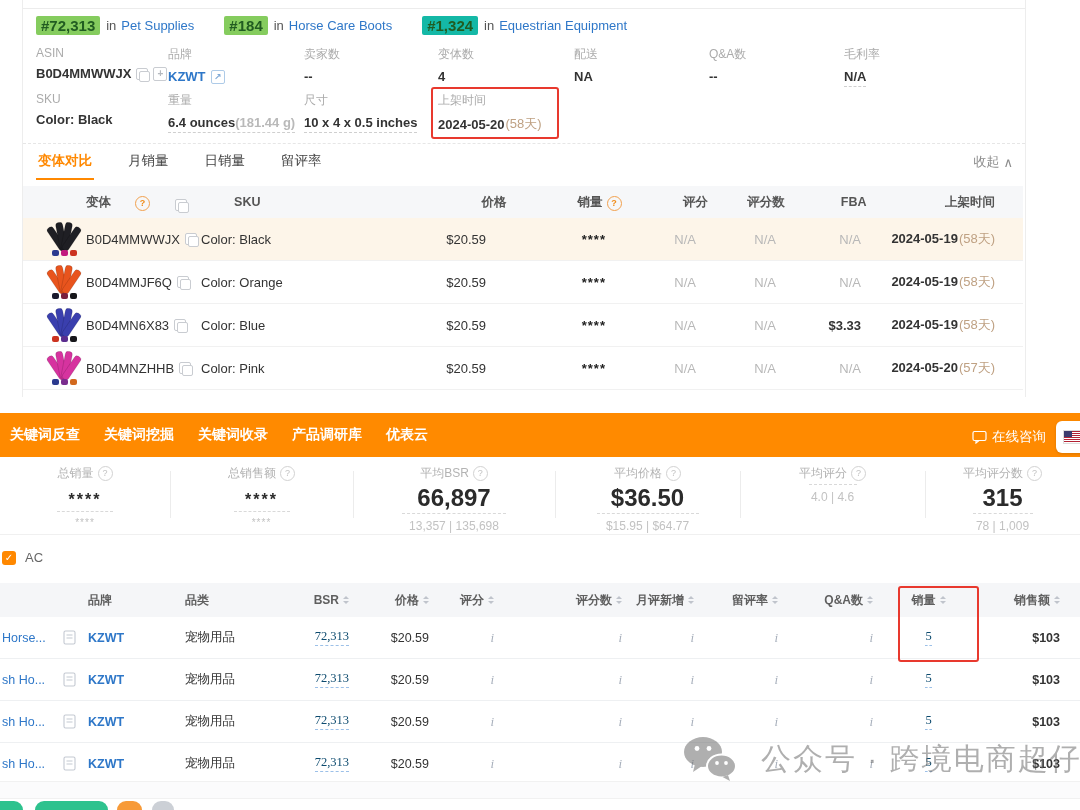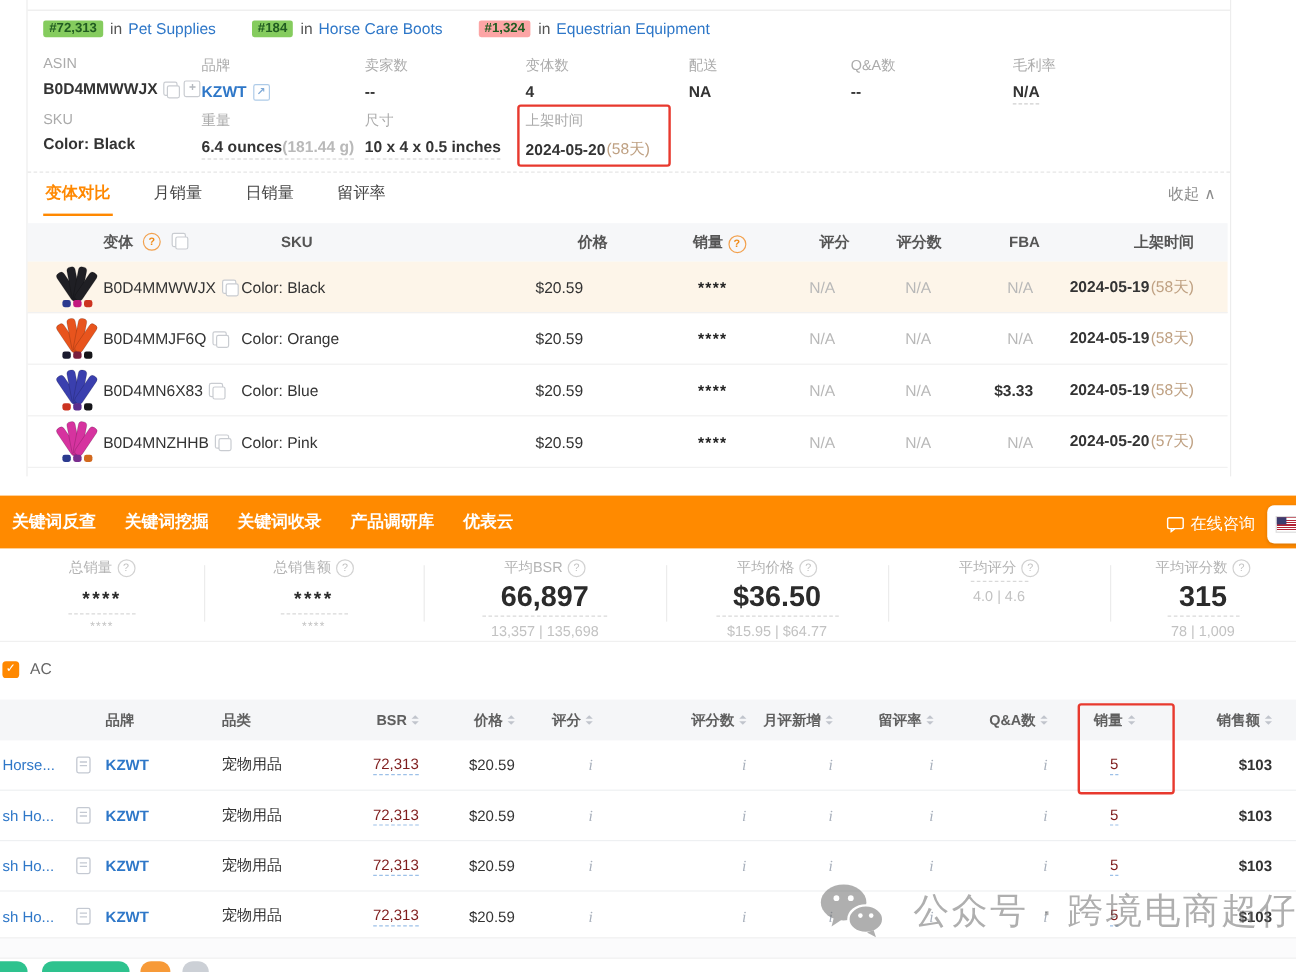--- a/index.html
+++ b/index.html
@@ -4,42 +4,42 @@
 <style>
   html,body{margin:0;padding:0;background:#fff;}
   .screen{position:relative;width:1080px;height:810px;overflow:hidden;background:#fff;
     font-family:"Liberation Sans","DejaVu Sans",sans-serif;color:#333;}
   
   .card{position:absolute;left:22px;top:0;width:1002px;height:397px;
     border-left:1px solid #ededed;border-right:1px solid #ededed;background:#fff;}
   .card-topline{position:absolute;top:8px;left:0;width:100%;border-top:1px solid #ececec;}
   .badges{position:absolute;top:16px;left:13px;display:flex;align-items:center;font-size:13px;}
   .badge-group{display:flex;align-items:center;margin-right:30px;}
-  .rank-badge{font-weight:bold;font-size:11px;padding:1px 5px;border-radius:2px;}
+  .rank-badge{font-weight:bold;font-size:15px;padding:1px 5px;border-radius:2px;}
   .rank-in{color:#555;margin:0 5px 0 6px;}
   .rank-cat{font-weight:400;}
   .info-col{position:absolute;width:140px;}
   .info-label{font-size:12px;color:#ababab;}
   .info-value{margin-top:6px;font-size:13px;font-weight:bold;color:#333;display:flex;align-items:center;white-space:nowrap;}
   .sub-gray{color:#b9b9b9;font-weight:bold;}
   .dotted{border-bottom:1px dashed #cfcfcf;padding-bottom:2px;}
   .age{color:#bfa183;font-weight:normal;margin-left:1px;}
   .redbox{position:absolute;border:2px solid #e8392e;border-radius:3px;z-index:4;}
   .dash-div{position:absolute;top:143px;left:0;width:100%;border-top:1px dashed #e6e6e6;}
   .tabs{position:absolute;top:150px;left:13px;display:flex;gap:32px;font-size:13.5px;}
   .tab{padding:2px 2px 8px;color:#454545;cursor:pointer;}
   .tab.active{color:#ff8800;font-weight:bold;border-bottom:2px solid #ff8800;}
   .collapse{position:absolute;top:153px;right:12px;font-size:13px;color:#8c8c8c;display:flex;gap:4px;align-items:center;}
   
   .vtable{position:absolute;top:186px;left:0;width:1000px;}
   .vhead{height:32px;background:#f6f7f9;display:flex;align-items:center;padding-left:23px;
     font-size:12.5px;color:#555;font-weight:bold;}
   .vrow{height:42px;display:flex;align-items:center;padding-left:23px;border-bottom:1px solid #f1f1f1;font-size:13px;}
   .vrow.hl{background:#fdf5e9;}
-  .v-variant{width:155px;padding-left:40px;display:flex;align-items:flex-start;gap:4px;}
+  .v-variant{width:155px;padding-left:40px;display:flex;align-items:flex-end;gap:20px;}
   .v-thumb{width:40px;}.v-asin{width:115px;display:flex;align-items:center;}
   .v-sku{width:210px;}.v-price{width:85px;}.v-sales{width:120px;}.v-rating{width:90px;}
   .v-rcount{width:80px;}.v-fba{width:85px;}.v-date{width:152px;}
   .rt{text-align:right;padding-right:10px;box-sizing:border-box;}
   .v-date{text-align:right;padding-right:28px;box-sizing:border-box;white-space:nowrap;}
   .na{color:#b8b8b8;}
   .stars{font-weight:bold;letter-spacing:1px;color:#222;}
   .bold{font-weight:bold;}
   .thumb{width:36px;height:36px;position:relative;display:inline-block;}
   .thumb svg{position:absolute;left:0;top:0;}
@@ -52,21 +52,21 @@
   .q-gray{border:1px solid #d2d2d2;color:#c2c2c2;}
   .ic-sq{display:inline-block;width:10px;height:10px;border:1px solid #c9ccd1;border-radius:2px;
     position:relative;margin-left:5px;flex:none;background:#fff;}
   .ic-sq::before{content:"";position:absolute;left:2px;top:2px;width:9px;height:9px;
     border:1px solid #c9ccd1;border-radius:2px;background:#fff;}
   .ic-plus{display:inline-flex;align-items:center;justify-content:center;width:12px;height:12px;
     border:1px solid #c9ccd1;border-radius:2px;color:#b5b9bf;font-size:10px;margin-left:5px;flex:none;}
   .ic-ext{display:inline-flex;align-items:center;justify-content:center;width:12px;height:12px;
     border:1px solid #aecbe8;border-radius:2px;color:#7fa9d6;font-size:9px;margin-left:5px;flex:none;}
   .link{color:#2e77c8;text-decoration:none;cursor:pointer;}
-  .link-dash{color:#7f1d1d;border-bottom:1px dashed #9cc0e8;padding-bottom:1px;cursor:pointer;}
+  .link-dash{color:#0c4a6e;border-bottom:1px dashed #9cc0e8;padding-bottom:1px;cursor:pointer;font-family:Liberation Serif, serif;}
   
   .nav{position:absolute;top:413px;left:0;width:1080px;height:44px;display:flex;align-items:center;}
   .nav-item{color:#fff;font-size:14px;font-weight:bold;margin-left:24px;cursor:pointer;}
   .nav-item:first-child{margin-left:10px;}
   .support{position:absolute;top:428px;right:34px;display:flex;align-items:center;gap:5px;
     color:#fff;font-size:13.5px;cursor:pointer;z-index:2;}
   .flagbox{position:absolute;top:421px;left:1056px;width:38px;height:32px;background:#fff;
     border-radius:6px;display:flex;align-items:center;z-index:3;box-shadow:0 1px 3px rgba(0,0,0,.15);}
   .usflag{width:19px;height:12px;margin-left:7px;position:relative;
     background:repeating-linear-gradient(#b22234 0 1px,#fff 1px 2px);border:0.5px solid #ddd;}
@@ -126,21 +126,21 @@
         <span class="rank-badge" style="background: rgb(133, 204, 94); color: rgb(33, 92, 33);">#72,313</span>
         <span class="rank-in">in</span>
         <span class="rank-cat link">Pet Supplies</span>
       </div>
       <div class="badge-group">
         <span class="rank-badge" style="background: rgb(133, 204, 94); color: rgb(33, 92, 33);">#184</span>
         <span class="rank-in">in</span>
         <span class="rank-cat link">Horse Care Boots</span>
       </div>
       <div class="badge-group">
-        <span class="rank-badge" style="background: #fca5a5; color: rgb(33, 92, 33);">#1,324</span>
+        <span class="rank-badge" style="background: #14b8a6; color: rgb(33, 92, 33);">#1,324</span>
         <span class="rank-in">in</span>
         <span class="rank-cat link">Equestrian Equipment</span>
       </div>
     </div>
 
     <div class="info-col" style="left:13px;top:46px">
       <div class="info-label">ASIN</div>
       <div class="info-value">
           <span>B0D4MMWWJX</span>
         <span class="ic-sq"></span>

